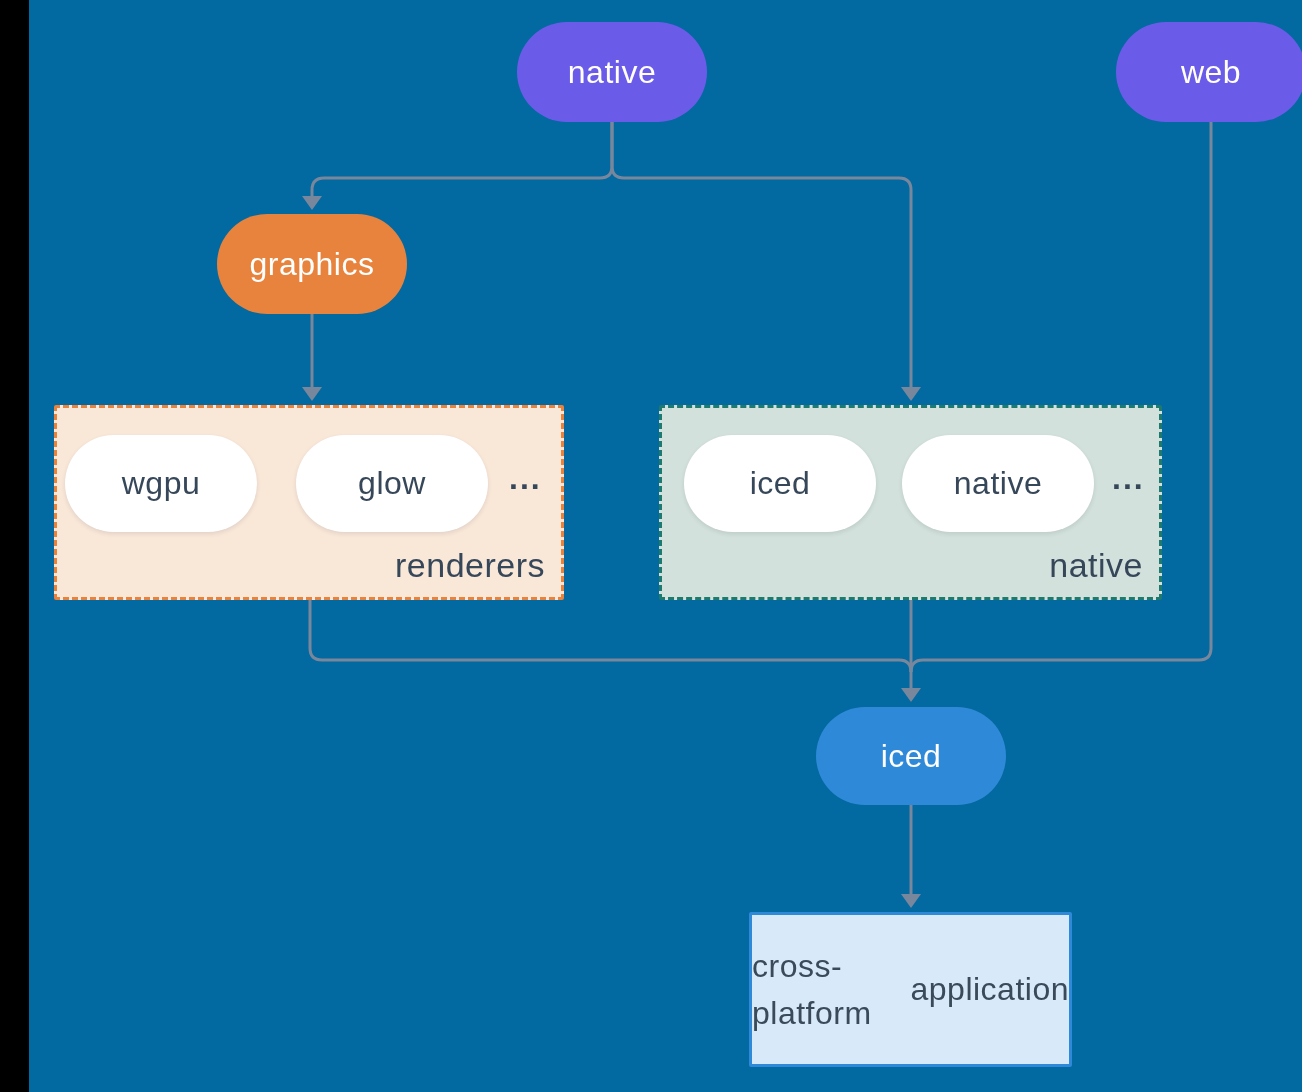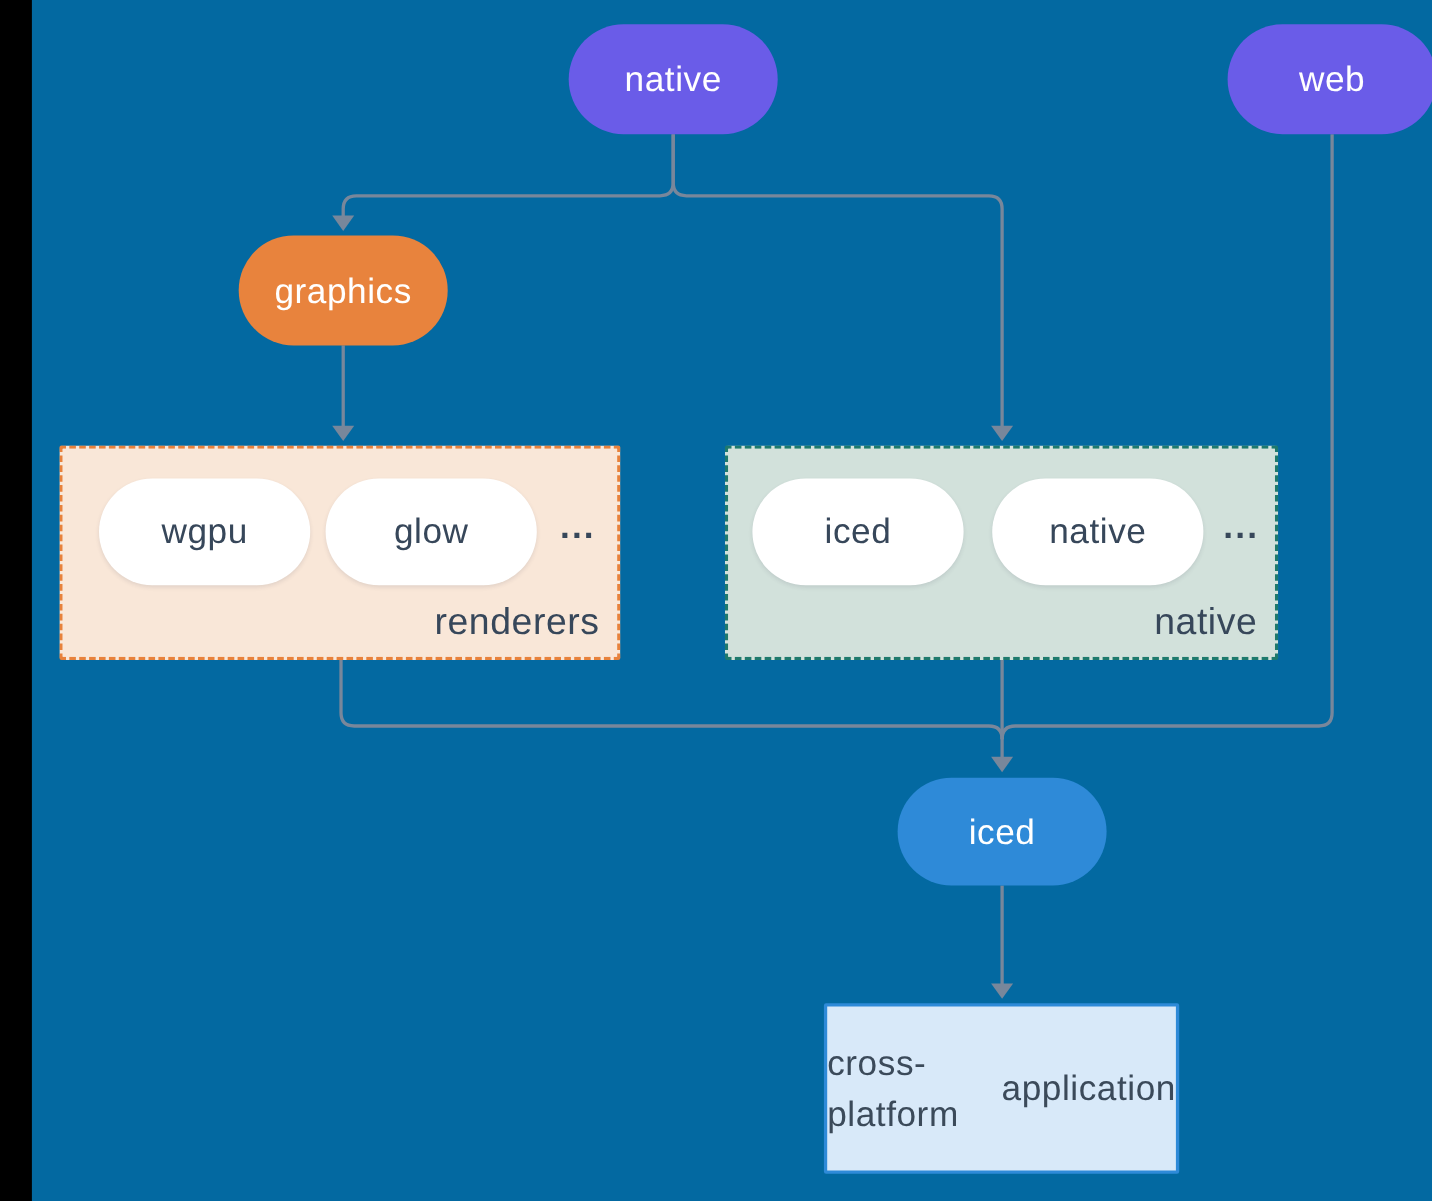--- a/index.html
+++ b/index.html
@@ -124,21 +124,21 @@
 
   <div class="pill node" style="left: 1087px; top: 22px; background: rgb(106, 92, 232); color: rgb(255, 255, 255);">
     <span>web</span>
   </div>
 
   <div class="pill node" style="left: 188px; top: 214px; background: rgb(232, 131, 61); color: rgb(255, 255, 255);">
     <span>graphics</span>
   </div>
 
   <div class="groupbox" style="left: 25px; top: 405px; width: 510px; background: rgb(249, 231, 216); border-color: rgb(232, 130, 60);">
-    <div class="pill item-pill" style="left: 33px; background: rgb(255, 255, 255); color: rgb(55, 71, 90);">
+    <div class="pill item-pill" style="left: 8px; background: rgb(255, 255, 255); color: rgb(55, 71, 90);">
       <span>wgpu</span>
     </div>
     <div class="pill item-pill" style="left: 239px; background: rgb(255, 255, 255); color: rgb(55, 71, 90);">
       <span>glow</span>
     </div>
     <div class="ellipsis" style="left: 452px; color: rgb(55, 71, 90);">...</div>
     <div class="group-label" style="color: rgb(55, 71, 90);">renderers</div>
   </div>
 
   <div class="groupbox" style="left: 630px; top: 405px; width: 503px; background: rgb(210, 225, 219); border-color: rgb(30, 122, 109);">

